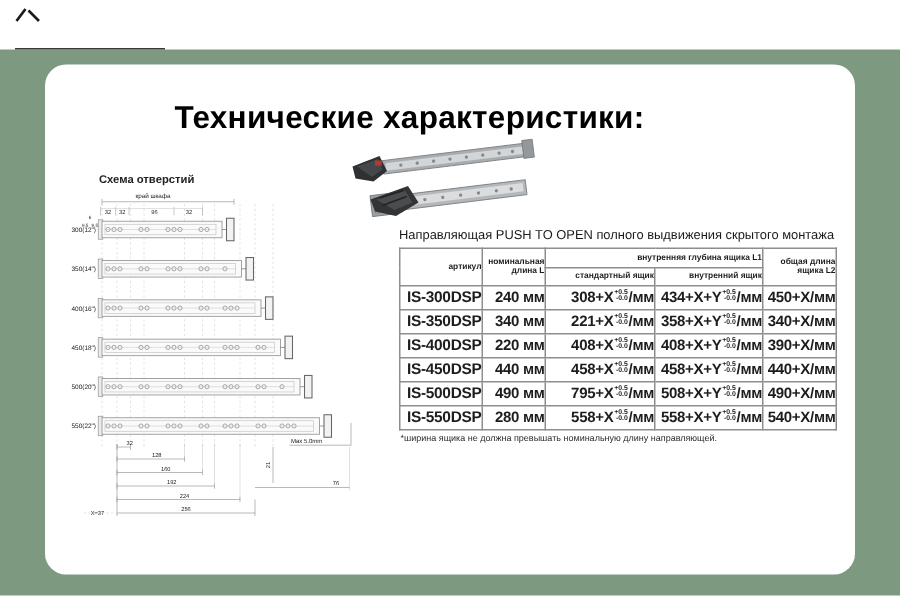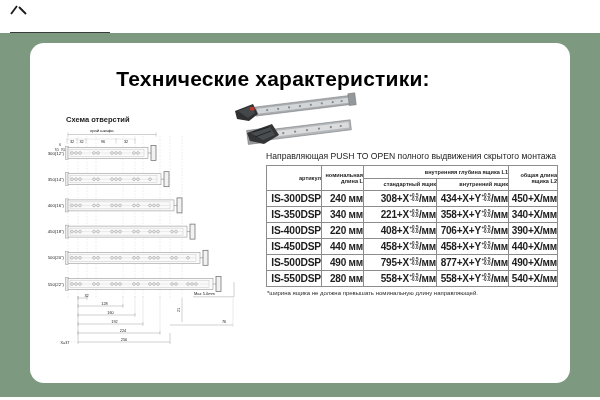--- a/index.html
+++ b/index.html
@@ -357,21 +357,21 @@
             </span><span>/мм</span></td>
           <td class="tot">340+X/мм</td>
         </tr>
         <tr>
           <td class="art">IS-400DSP</td>
           <td class="nom">220 мм</td>
           <td class="frm"><span>408+X</span><span class="tol">
               <span>+0.5</span>
               <span>-0.0</span>
             </span><span>/мм</span></td>
-          <td class="frm"><span>706+X+Y</span><span class="tol">
+          <td class="frm"><span>408+X+Y</span><span class="tol">
               <span>+0.5</span>
               <span>-0.0</span>
             </span><span>/мм</span></td>
           <td class="tot">390+X/мм</td>
         </tr>
         <tr>
           <td class="art">IS-450DSP</td>
           <td class="nom">440 мм</td>
           <td class="frm"><span>458+X</span><span class="tol">
               <span>+0.5</span>
@@ -383,21 +383,21 @@
             </span><span>/мм</span></td>
           <td class="tot">440+X/мм</td>
         </tr>
         <tr>
           <td class="art">IS-500DSP</td>
           <td class="nom">490 мм</td>
           <td class="frm"><span>795+X</span><span class="tol">
               <span>+0.5</span>
               <span>-0.0</span>
             </span><span>/мм</span></td>
-          <td class="frm"><span>877+X+Y</span><span class="tol">
+          <td class="frm"><span>508+X+Y</span><span class="tol">
               <span>+0.5</span>
               <span>-0.0</span>
             </span><span>/мм</span></td>
           <td class="tot">490+X/мм</td>
         </tr>
         <tr>
           <td class="art">IS-550DSP</td>
           <td class="nom">280 мм</td>
           <td class="frm"><span>558+X</span><span class="tol">
               <span>+0.5</span>

